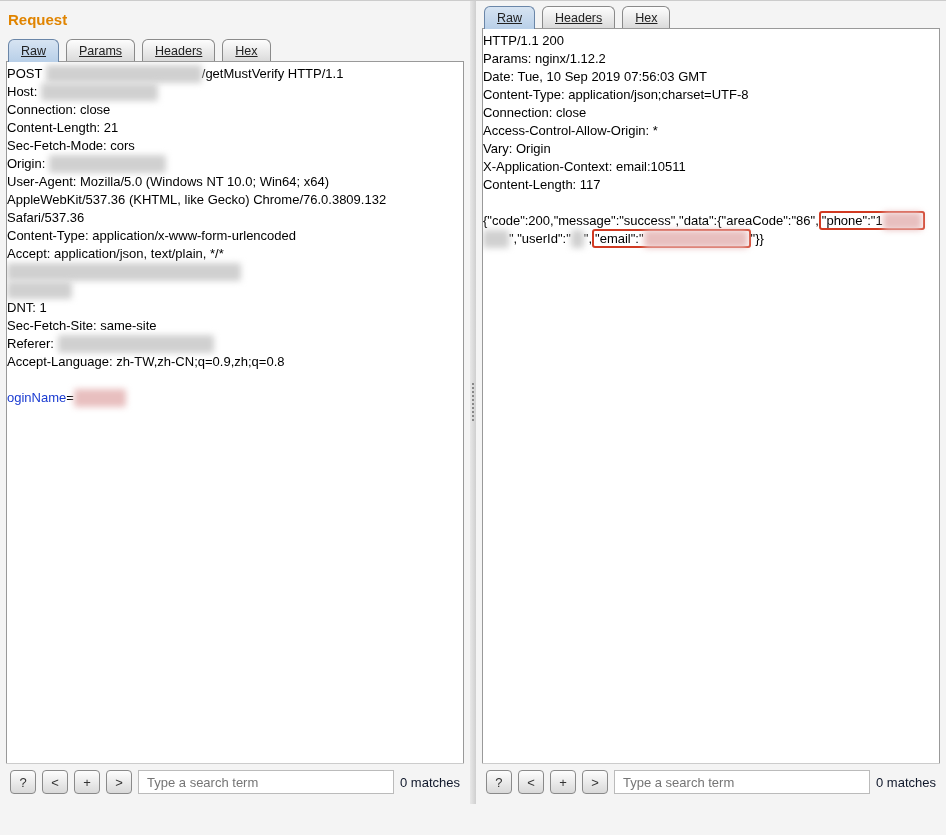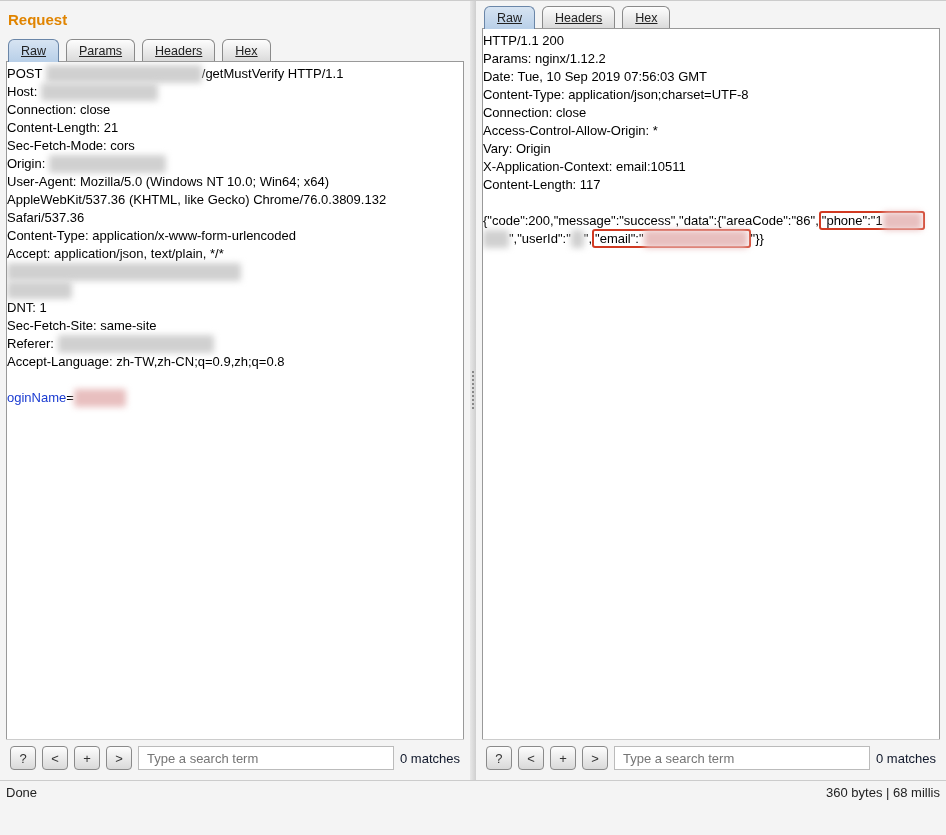--- a/index.html
+++ b/index.html
@@ -103,17 +103,13 @@
         <button class="btn">&lt;</button>
         <button class="btn">+</button>
         <button class="btn">&gt;</button>
         <input class="search-input" placeholder="Type a search term" style="">
         <span class="matches">0 matches</span>
       </div>
     </div>
 
   </div>
 
-  <div class="status-bar">
-    <span>Done</span>
-    <span>360 bytes | 68 millis</span>
-  </div>
 </div>
 
 </body></html>

